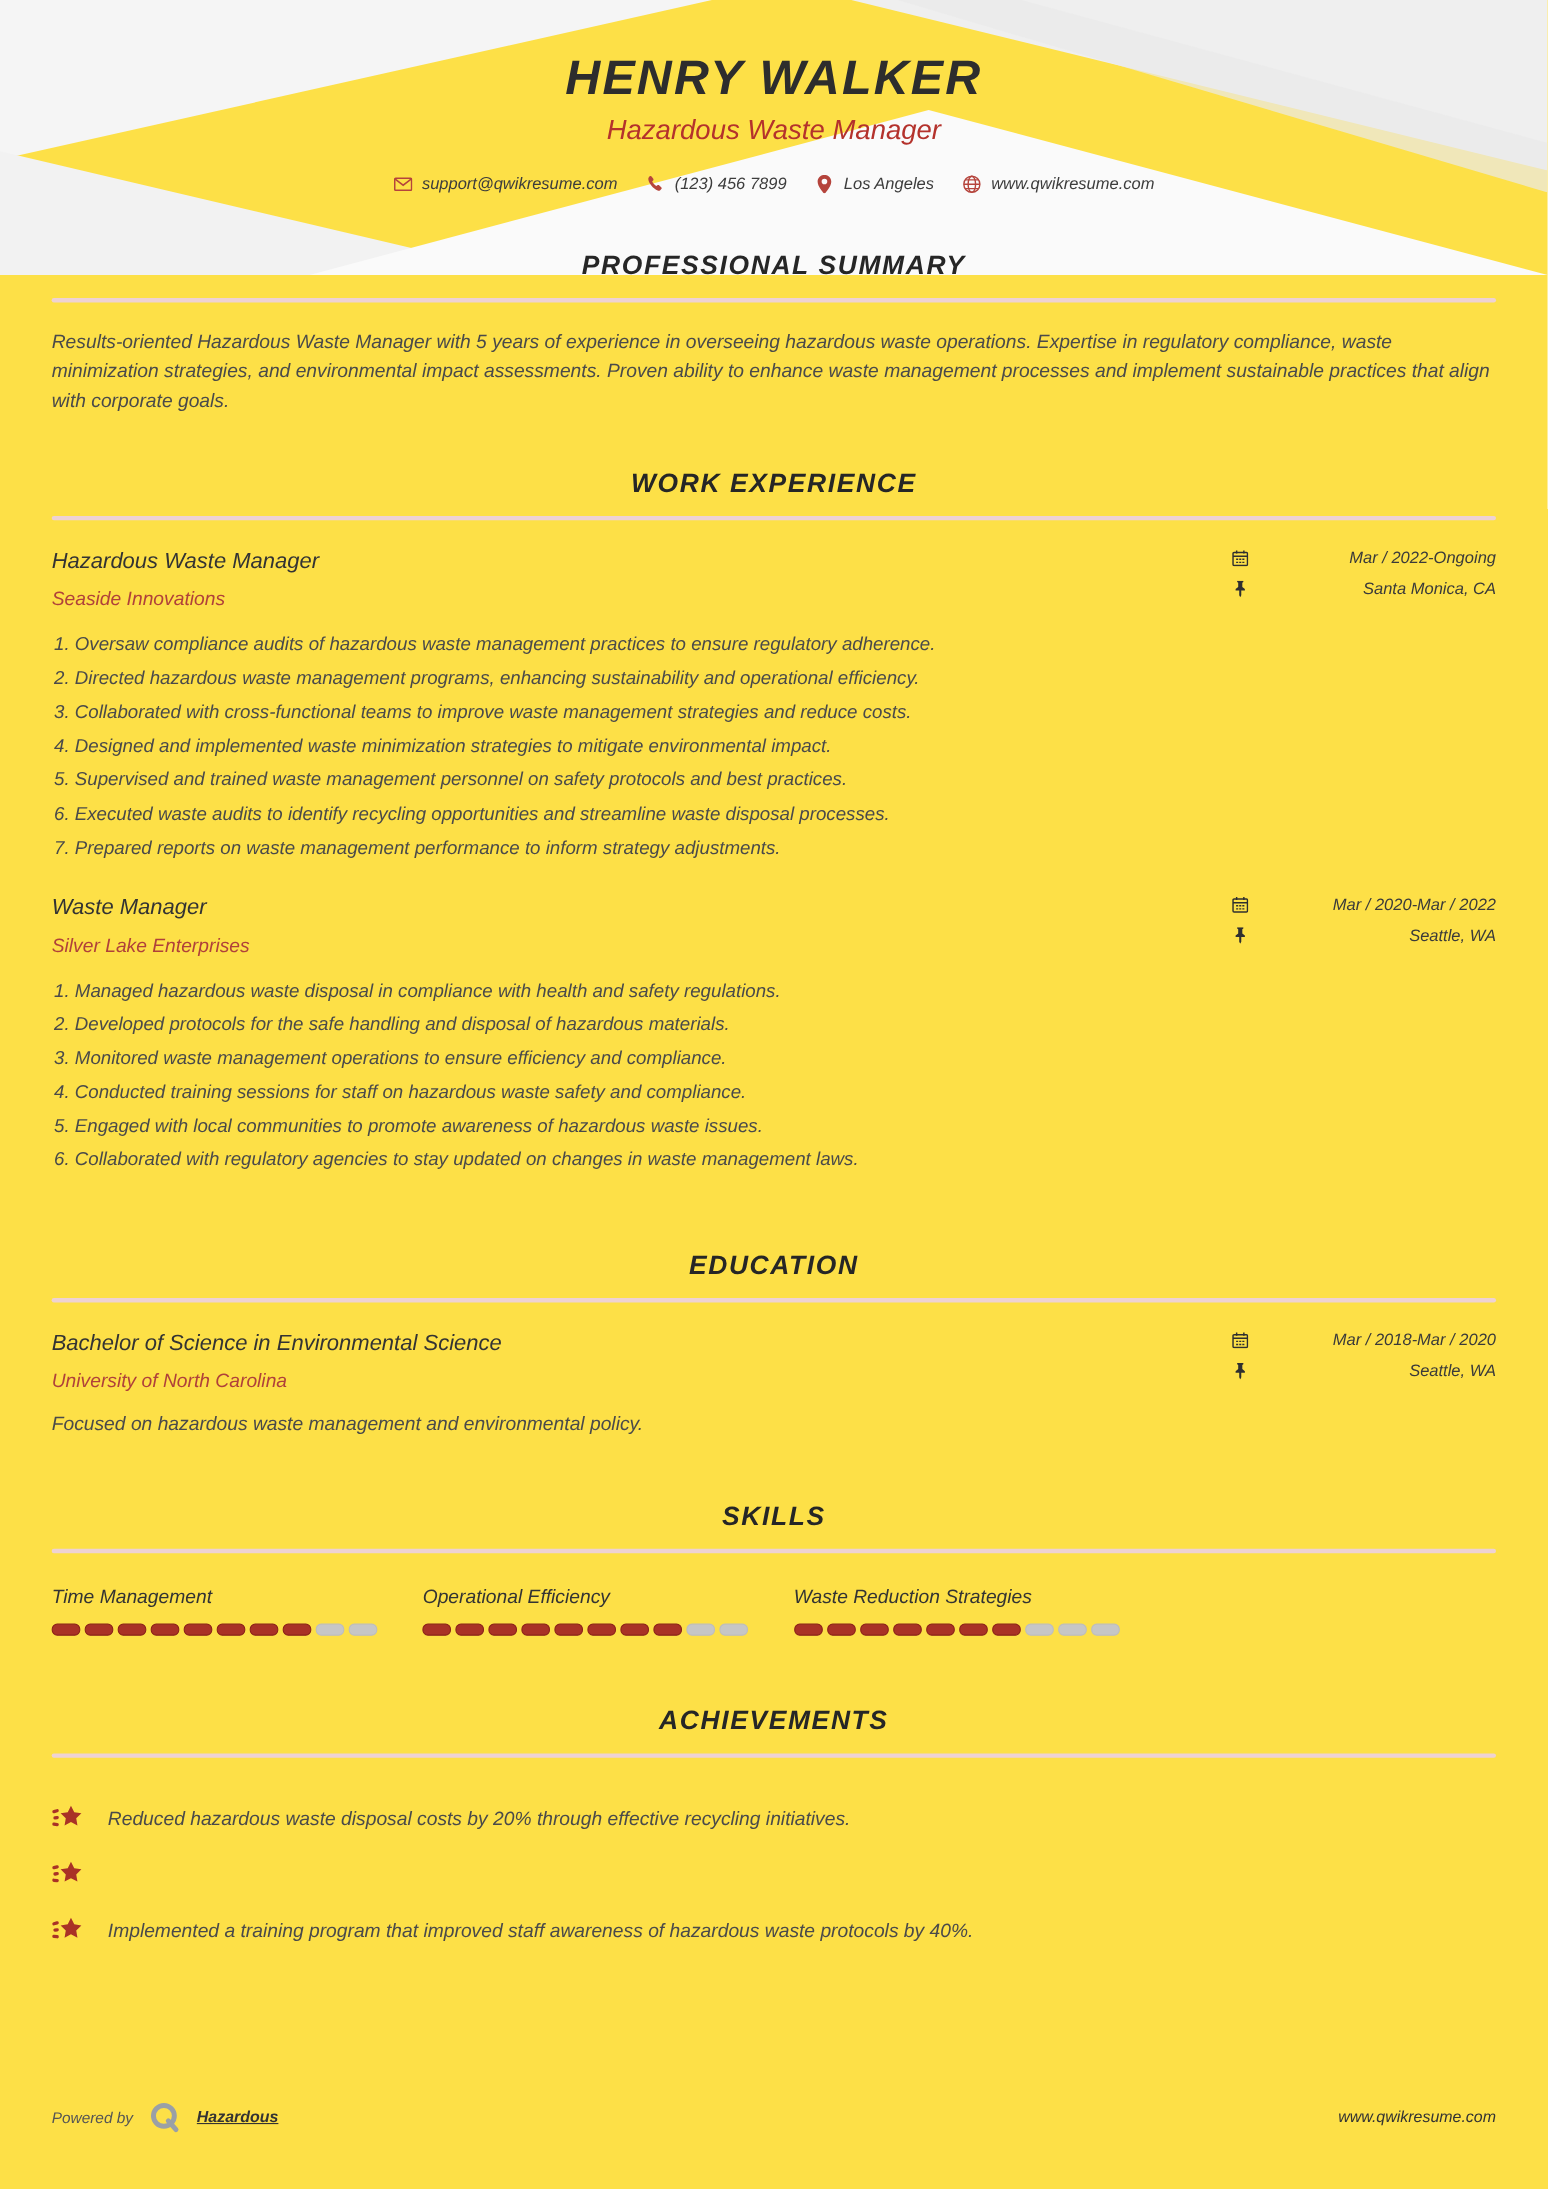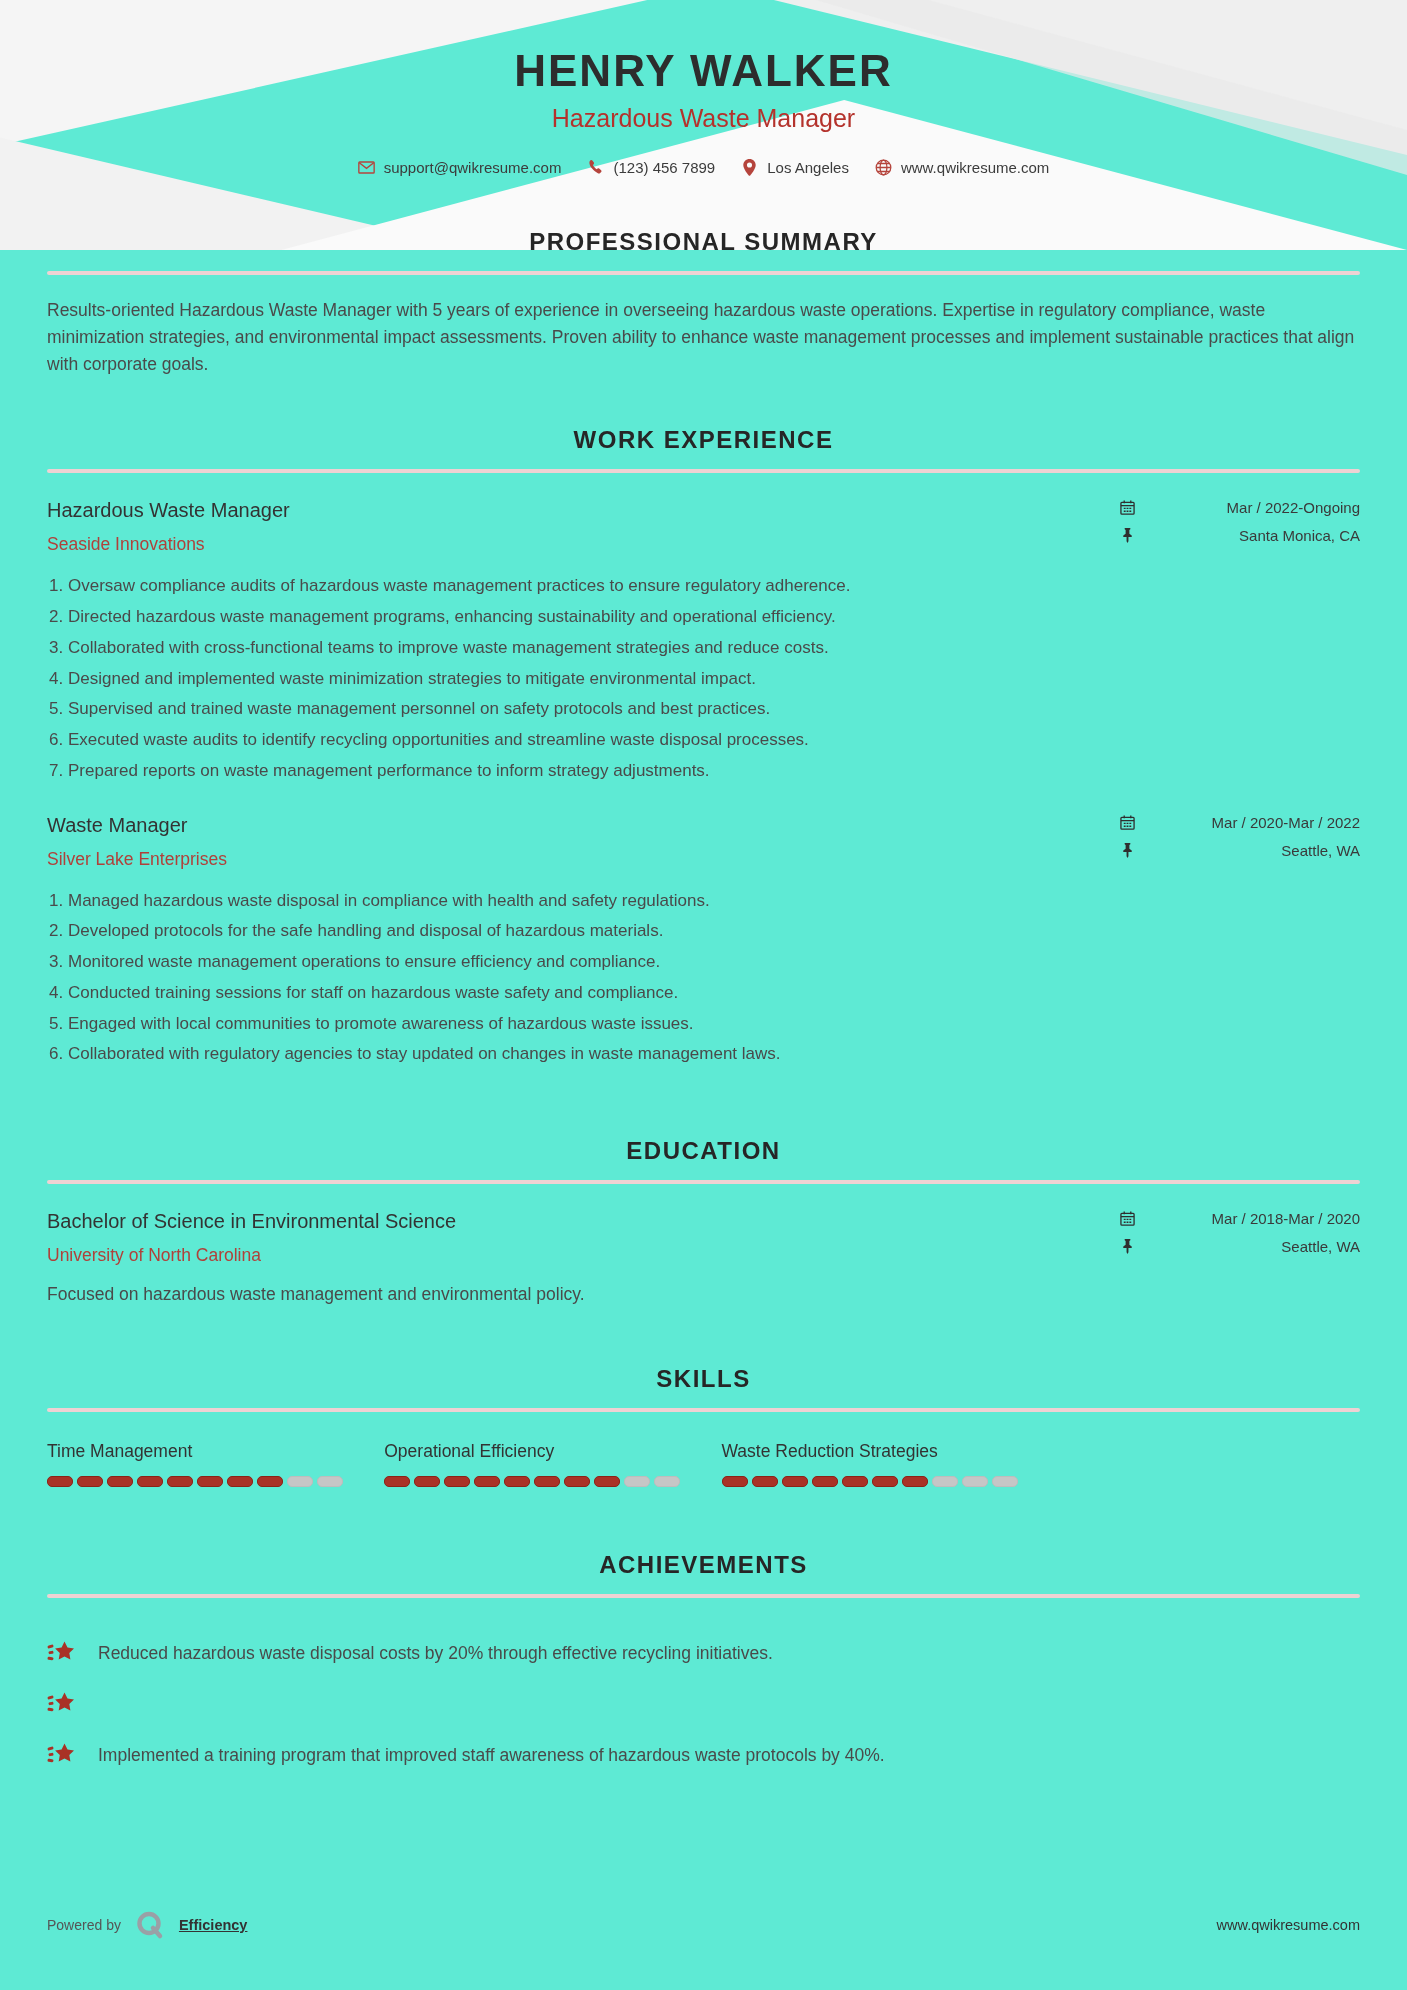--- a/index.html
+++ b/index.html
@@ -1,18 +1,18 @@
 <!DOCTYPE html>
 <html><head>
 <meta charset="utf-8">
 <style>
   * { margin:0; padding:0; box-sizing:border-box; }
   html,body { background:#ffffff; }
   body { font-family:"Liberation Sans","DejaVu Sans",sans-serif; color:#444; }
-  .page { position:relative; width:1407px; height:1990px; margin:0 auto; background:#5eead4; overflow:hidden; }
+  .page { position:relative; width:1407px; height:1990px; margin:0 auto; background:#fde047; overflow:hidden;font-style:italic; }
 
   
   .header-bg { position:absolute; top:0; left:0; width:100%; height:250px; overflow:hidden; pointer-events:none; }
   .header-bg .poly { position:absolute; inset:0; }
   .p1 { background:#efefef; clip-path:polygon(55% 0, 100% 0, 100% 62%); }
   .p2 { background:#f5f5f5; clip-path:polygon(0 0, 46% 0, 0 58%); }
   .p3 { background:#e9e9e9; clip-path:polygon(58% 0, 66% 0, 100% 52%, 100% 70%); opacity:.7; }
   .p4 { background:#f2f2f2; clip-path:polygon(0 55%, 0 100%, 34% 100%); }
   .p5 { background:#fafafa; clip-path:polygon(20% 100%, 60% 40%, 100% 100%); }
 
@@ -322,18 +322,18 @@
 
   </div>
 
   <div class="footer">
     <div class="footer-left">
       <span class="powered">Powered by</span>
       <svg class="qlogo" viewBox="0 0 30 30" fill="none">
         <circle cx="14" cy="13.5" r="9.5" stroke="#9aa0a6" stroke-width="4.5"></circle>
         <path d="M18 18 L25 26" stroke="#9aa0a6" stroke-width="4.5" stroke-linecap="round"></path>
       </svg>
-      <span class="brand-link">Efficiency</span>
+      <span class="brand-link">Hazardous</span>
     </div>
     <span class="footer-site">www.qwikresume.com</span>
   </div>
 
 </div>
 
 </body></html>

